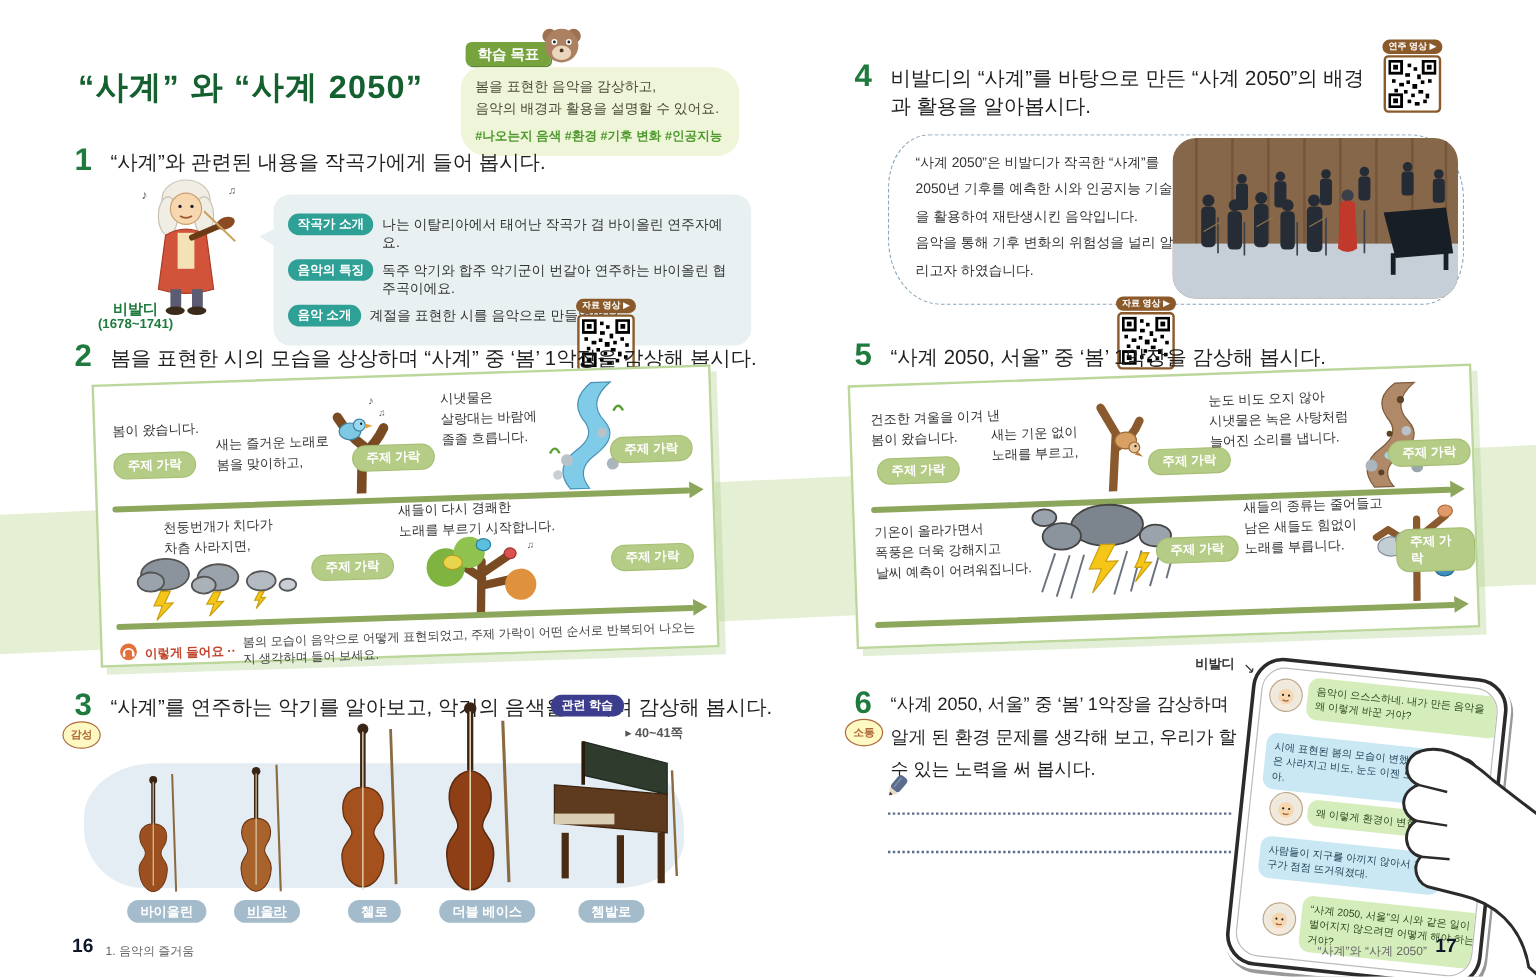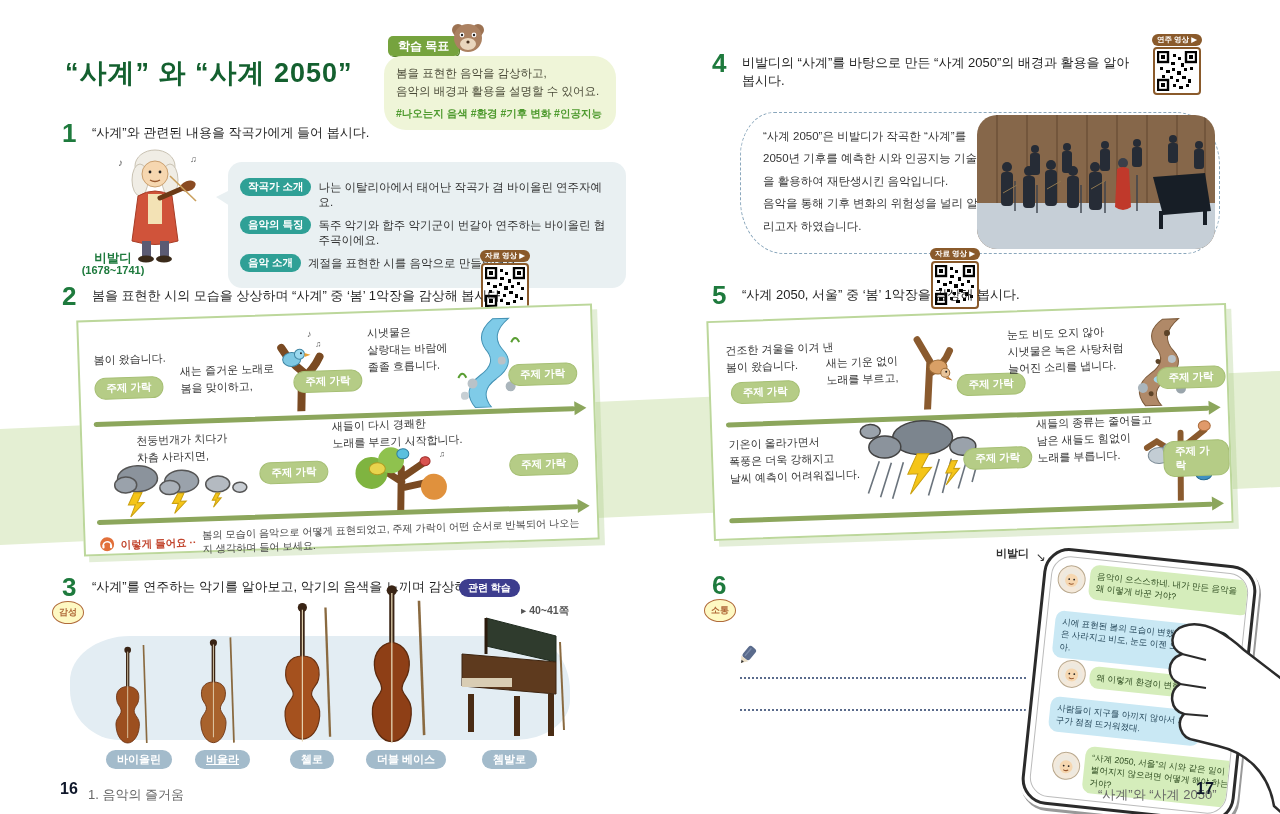--- a/index.html
+++ b/index.html
@@ -3,21 +3,21 @@
 <meta charset="utf-8">
 <style>
   html,body{margin:0;padding:0;background:#ffffff;font-family:"Liberation Sans","DejaVu Sans",sans-serif;}
   #page{position:relative;width:1280px;height:814px;background:#ffffff;overflow:hidden;}
   .abs{position:absolute;}
   
   .band{position:absolute;left:-30px;top:400px;width:1340px;height:116px;background:#e4efd3;transform:rotate(-2.6deg);}
   
   .title{font-size:27px;font-weight:800;color:#14602f;letter-spacing:1px;}
   .num{font-size:26px;font-weight:800;color:#1e7a3d;line-height:1;}
-  .stext{font-size:13px;color:#1f1f1f;}
+  .stext{font-size:17px;color:#1f1f1f;}
   
   .goal-label{background:#76a33e;color:#fff;font-size:12px;font-weight:700;padding:3px 10px;border-radius:5px;transform:rotate(-2deg);box-shadow:1px 1px 0 #5d8630;}
   .goal-box{background:#eff5d8;border-radius:18px 22px 18px 22px;padding:9px 12px;width:208px;}
   .goal-line{font-size:11.5px;color:#4a4a38;line-height:1.55;}
   .goal-tags{font-size:10.5px;font-weight:700;color:#4e9a2e;margin-top:6px;}
   
   .bubble{background:#e9f0f2;border-radius:14px;padding:10px 12px;}
   .bubble:before{content:"";position:absolute;left:-12px;top:28px;border-right:14px solid #e9f0f2;border-top:7px solid transparent;border-bottom:9px solid transparent;}
   .brow{display:flex;align-items:flex-start;gap:7px;margin:6px 0;}
   .bbadge{flex:0 0 auto;background:#2fa096;color:#fff;font-size:10.5px;font-weight:700;padding:2px 8px;border-radius:9px;}
@@ -37,21 +37,21 @@
   .tip-row{display:flex;align-items:center;gap:6px;}
   .tip-label{font-size:10.5px;font-weight:800;color:#c2452d;white-space:nowrap;}
   .tip-text{font-size:10.2px;color:#444;}
   
   .tag-oval{display:inline-block;border:1.5px solid #b06a3a;color:#b06a3a;font-size:9px;font-weight:700;border-radius:50%;padding:4px 6px;background:#fef9c3;}
   .rel-badge{display:inline-block;background:#3d3d8e;color:#fff;font-size:10px;font-weight:700;padding:2px 9px;border-radius:9px;}
   .rel-pages{font-size:10.5px;color:#555;font-weight:700;}
   .blob{background:#e3edf3;border-radius:60px 45px 55px 50px / 45px 55px 40px 50px;}
   .pill-instr{display:inline-block;background:#a3bbcb;color:#fff;font-size:11px;font-weight:700;padding:2px 11px;border-radius:11px;white-space:nowrap;}
   .footer-page{font-size:16px;font-weight:800;color:#0f172a;}
-  .footer-chap{font-size:13px;color:#666;}
+  .footer-chap{font-size:10px;color:#666;}
   
   .box4{background:#fff;border:1.6px dashed #8aa7bc;border-radius:34px 44px 34px 44px / 44px 54px 44px 54px;}
   .box4-text{font-size:11.5px;color:#333;line-height:1.95;white-space:pre-line;}
   .photo{border-radius:20px;overflow:hidden;}
   
   .s6-text{font-size:15px;color:#1f1f1f;line-height:1.8;}
   .write-line{border-bottom:2px dotted #5a6b8c;height:1px;}
   
   .phone{background:#fff;border:3px solid #2b2b2b;border-radius:26px;box-shadow:0 0 0 3px #fff, 2px 3px 0 3px #999;}
   .phone-inner{position:absolute;left:5px;top:5px;right:5px;bottom:5px;border:1px solid #bbb;border-radius:20px;overflow:hidden;}
@@ -533,20 +533,21 @@
         <ellipse cx="72" cy="14" rx="6" ry="5" fill="#e09a6a" stroke="#a96a3a"></ellipse>
         <ellipse cx="70" cy="62" rx="8" ry="6" fill="#3f8fc0" stroke="#24688f"></ellipse>
       </svg>
     </div>
     <span class="abs badge-theme" style="left:450px;top:134px;">주제 가락</span>
     <div class="tl-arrow" style="left:14px;top:196px;width:484px;"></div>
   </div>
 
   <div class="abs num" style="left:712px;top:572px;">6</div>
   <span class="abs tag-oval" style="left:704px;top:599px;">소통</span>
+  <div class="abs s6-text" style="left:742px;top:574px;width:300px;">“사계 2050, 서울” 중 ‘봄’ 1악장을 감상하며 알게 된 환경 문제를 생각해 보고, 우리가 할 수 있는 노력을 써 봅시다.</div>
 
   <div class="abs" style="left:736px;top:644px;">
     <svg width="22" height="22" viewBox="0 0 22 22">
       <g transform="rotate(40 11 11)">
         <rect x="7" y="1" width="9" height="14" rx="3" fill="#5a6b8c"></rect>
         <polygon points="7,15 16,15 11.5,21" fill="#e8dcc4"></polygon>
         <polygon points="10,18.2 13,18.2 11.5,21" fill="#333"></polygon>
         <line x1="10" y1="3" x2="10" y2="13" stroke="#7c8cab" stroke-width="1.4"></line>
       </g>
     </svg>

